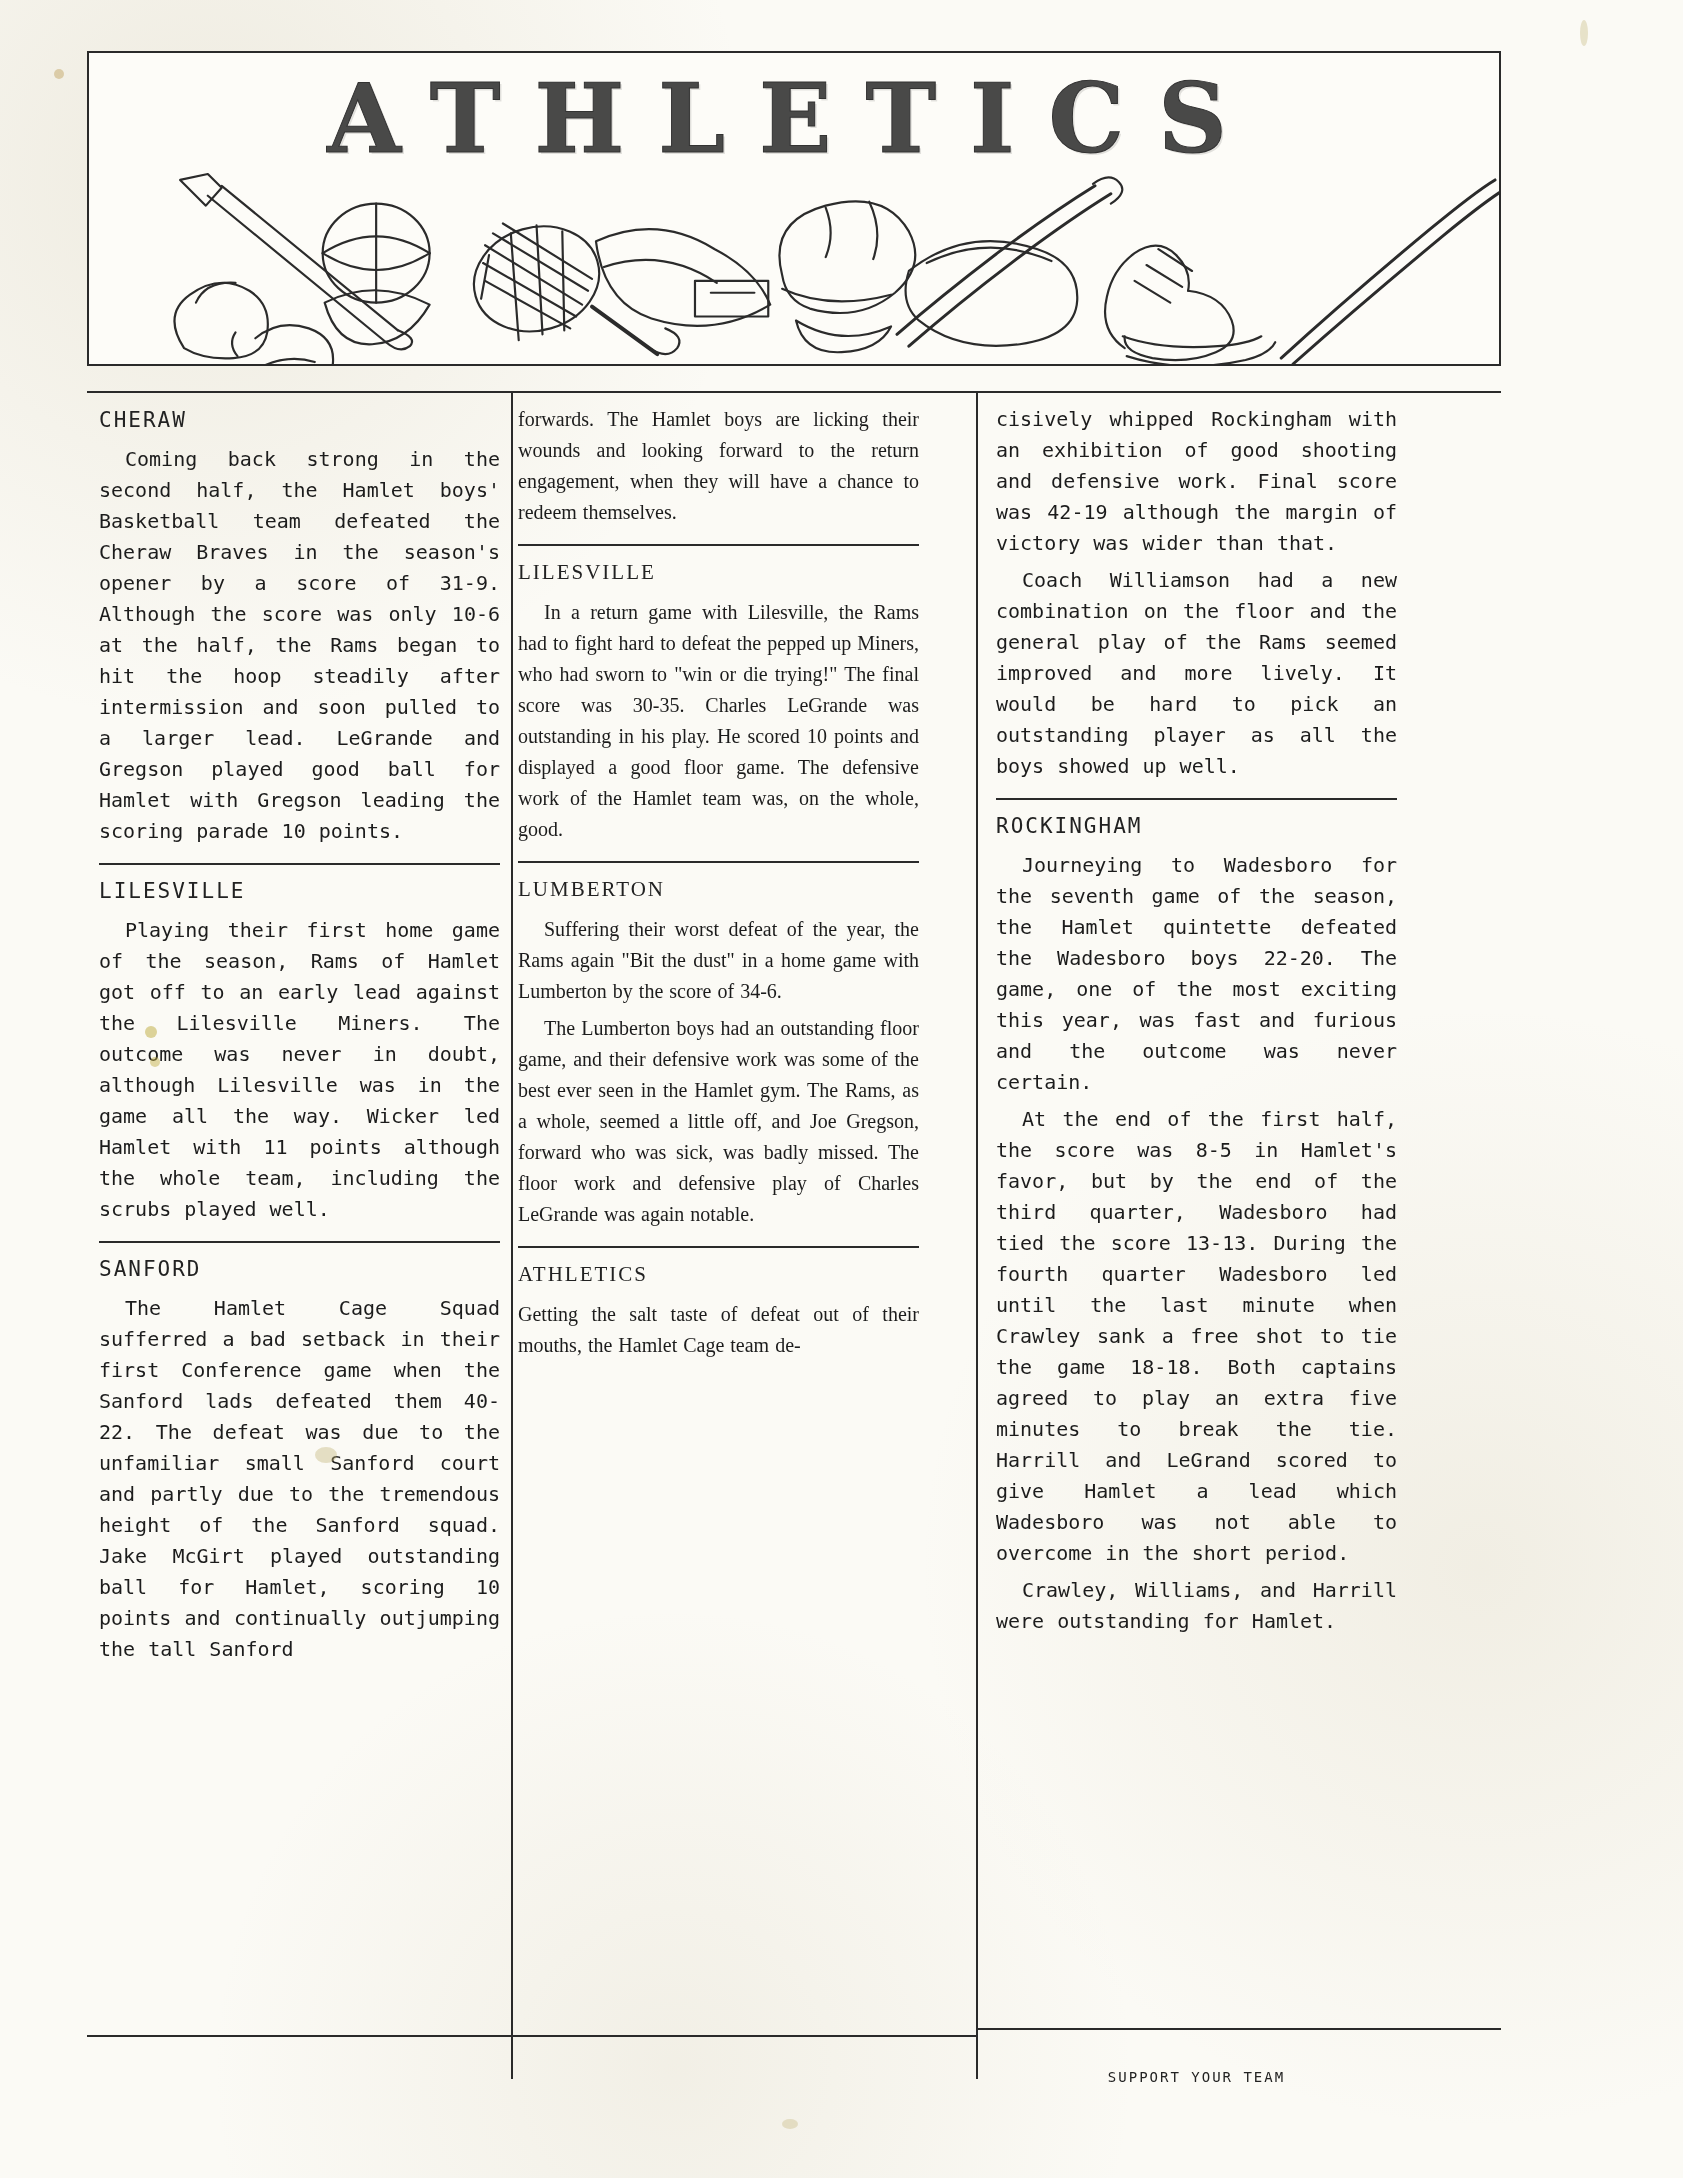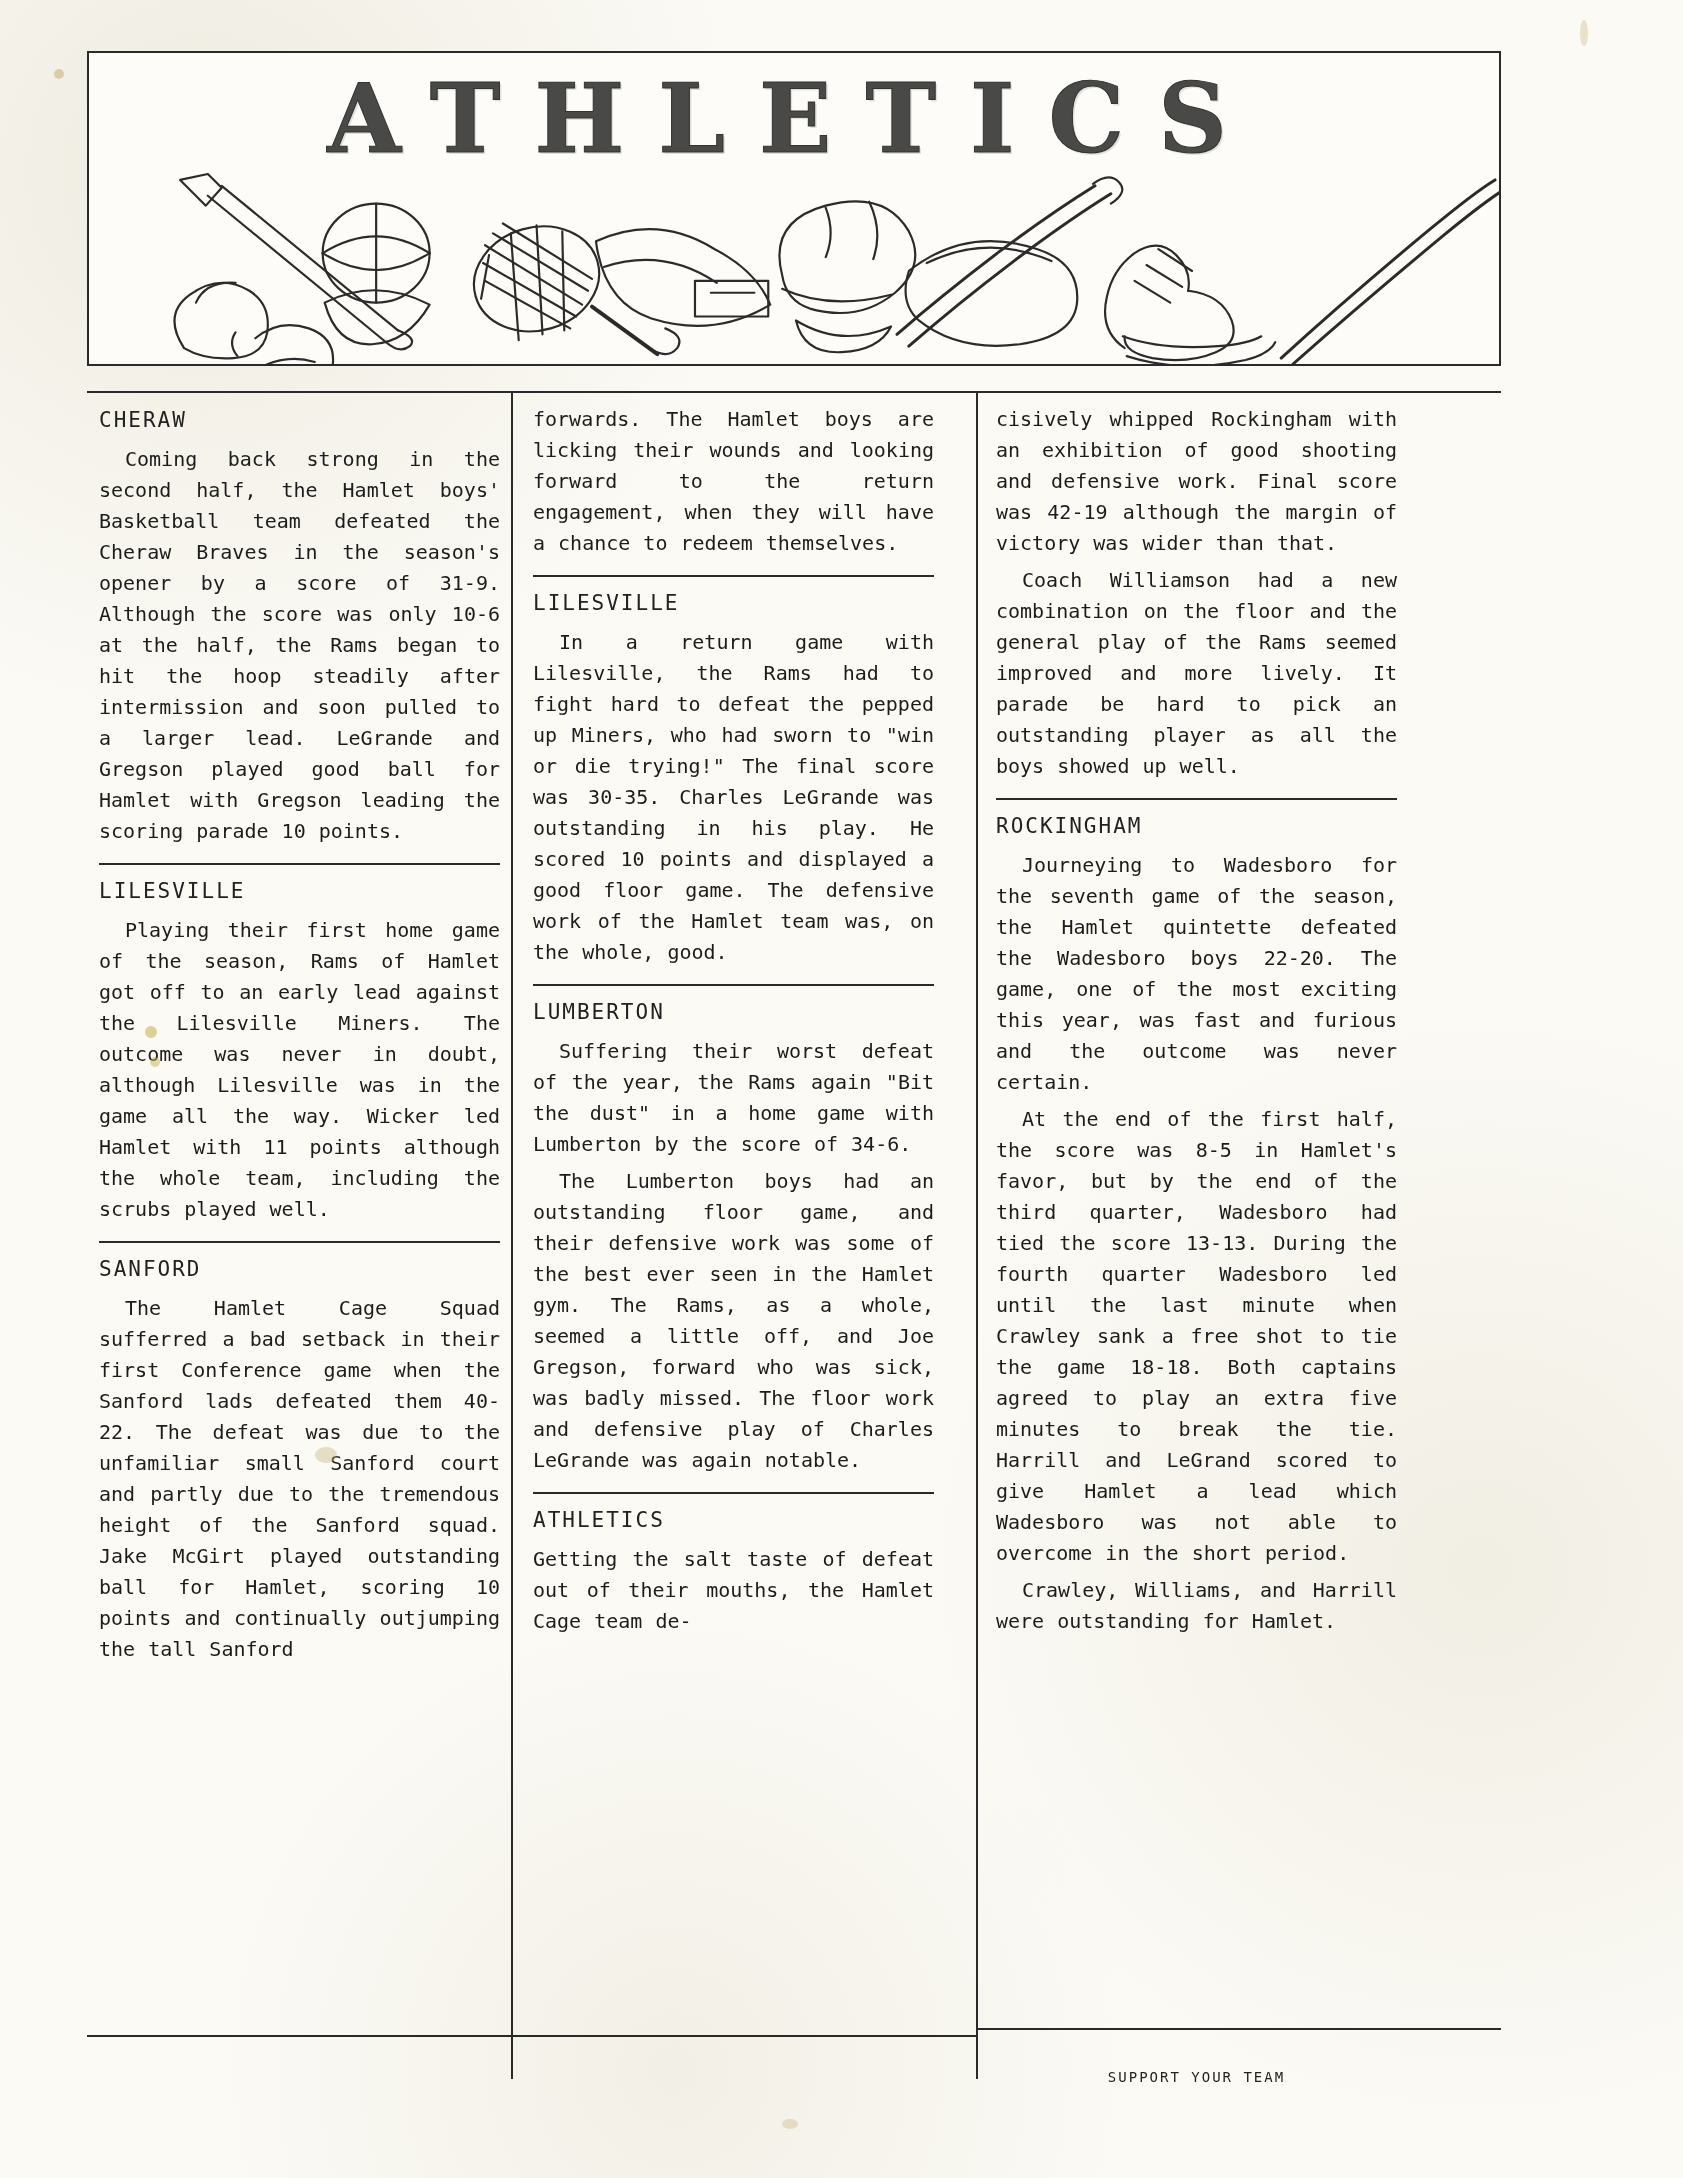--- a/index.html
+++ b/index.html
@@ -80,21 +80,21 @@
     background: #2a2a2a;
   }
 
   
   .col {
     position: absolute;
     top: 404px;
     width: 401px;
   }
   .col1 { left: 99px; }
-  .col2 { left: 533px; }
+  .col2 { left: 518px; font-family: Liberation Serif, serif; }
   .col3 { left: 996px; }
 
   .section-head {
     text-align: left;
     font-size: 21px;
     letter-spacing: 2px;
     margin: 14px 0 12px 0;
     color: #222;
   }
   .section-head.first { margin-top: 4px; }
@@ -247,21 +247,21 @@
     <div class="section-head">LUMBERTON</div>
     <p class="body">Suffering their worst defeat of the year, the Rams again "Bit the dust" in a home game with Lumberton by the score of 34-6.</p>
     <p class="body">The Lumberton boys had an outstanding floor game, and their defensive work was some of the best ever seen in the Hamlet gym. The Rams, as a whole, seemed a little off, and Joe Gregson, forward who was sick, was badly missed. The floor work and defensive play of Charles LeGrande was again notable.</p>
     <div class="divider"></div>
     <div class="section-head">ATHLETICS</div>
     <p class="body noindent">Getting the salt taste of defeat out of their mouths, the Hamlet Cage team de-</p>
   </div>
 
   <div class="col col3">
     <p class="body noindent">cisively whipped Rockingham with an exhibition of good shooting and defensive work. Final score was 42-19 although the margin of victory was wider than that.</p>
-    <p class="body">Coach Williamson had a new combination on the floor and the general play of the Rams seemed improved and more lively. It parade be hard to pick an outstanding player as all the boys showed up well.</p>
+    <p class="body">Coach Williamson had a new combination on the floor and the general play of the Rams seemed improved and more lively. It would be hard to pick an outstanding player as all the boys showed up well.</p>
     <div class="divider"></div>
     <div class="section-head">ROCKINGHAM</div>
     <p class="body">Journeying to Wadesboro for the seventh game of the season, the Hamlet quintette defeated the Wadesboro boys 22-20. The game, one of the most exciting this year, was fast and furious and the outcome was never certain.</p>
     <p class="body">At the end of the first half, the score was 8-5 in Hamlet's favor, but by the end of the third quarter, Wadesboro had tied the score 13-13. During the fourth quarter Wadesboro led until the last minute when Crawley sank a free shot to tie the game 18-18. Both captains agreed to play an extra five minutes to break the tie. Harrill and LeGrand scored to give Hamlet a lead which Wadesboro was not able to overcome in the short period.</p>
     <p class="body">Crawley, Williams, and Harrill were outstanding for Hamlet.</p>
   </div>
 
   <div class="footrule"></div>
   <div class="footrule2"></div>
   <div class="support">SUPPORT YOUR TEAM</div>

